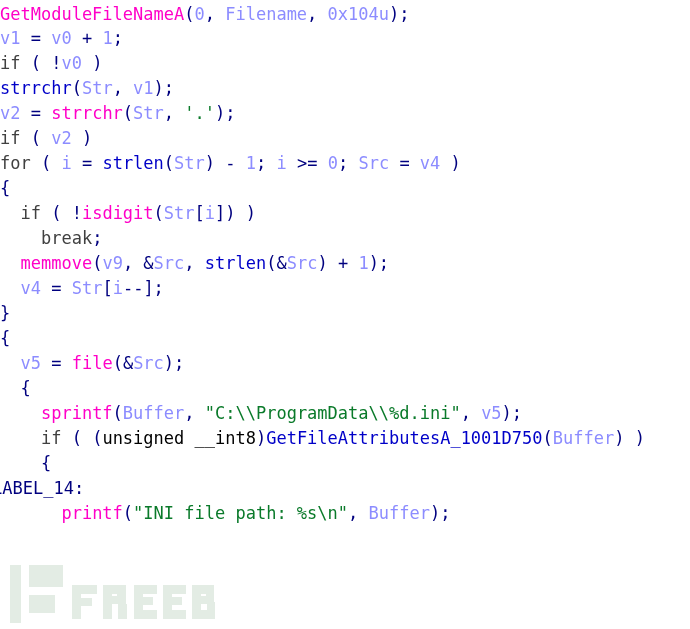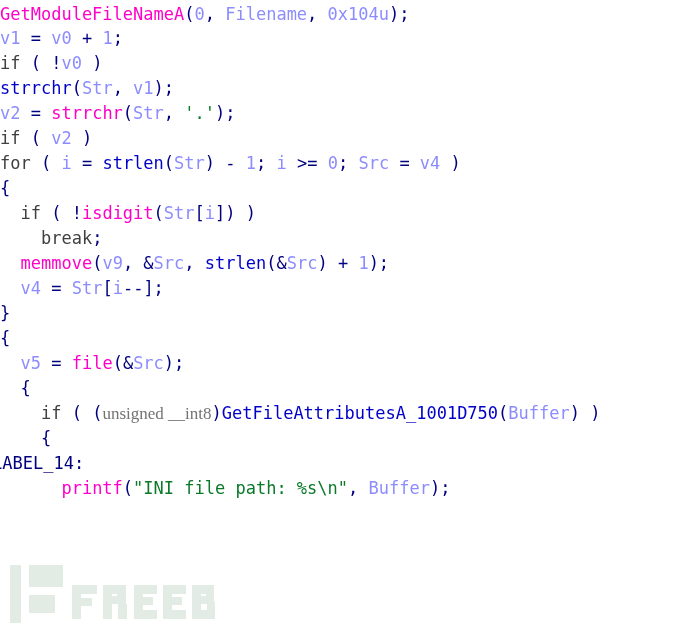--- a/index.html
+++ b/index.html
@@ -55,21 +55,21 @@
   .t-func  { color: #ff00c8; }            
   .t-lfunc { color: #0000c8; }            
   .t-var   { color: #8c8cff; }            
   .t-num   { color: #8c8cff; }            
   .t-str   { color: #0a7a2a; }            
   .t-type  { color: #8c8c8c; }            
   .t-punc  { color: #00007f; }            
   .t-label { color: #00007f; }            
   .t-plain { color: #00007f; }
 </style>
-<style>.t-kw{color:#404040;}.t-func{color:#ff00c8;}.t-lfunc{color:#0000c8;}.t-var{color:#8c8cff;}.t-num{color:#8c8cff;}.t-str{color:#0a7a2a;}.t-type{color:#737373;font-family:Liberation Serif, serif;}.t-punc{color:#00007f;}.t-label{color:#00007f;}.t-plain{color:#00007f;}body{background:#ffffff;}.code-line{font-size:17px;height:25px;line-height:25px;}</style></head>
+<style>.t-kw{color:#404040;}.t-func{color:#ff00c8;}.t-lfunc{color:#0000c8;}.t-var{color:#8c8cff;}.t-num{color:#8c8cff;}.t-str{color:#0a7a2a;}.t-type{color:#000000;}.t-punc{color:#00007f;}.t-label{color:#00007f;}.t-plain{color:#00007f;}body{background:#ffffff;}.code-line{font-size:17px;height:25px;line-height:25px;}</style></head>
 <body>
 
 <div id="watermark">
   <svg width="220" height="62" viewBox="0 0 220 62" xmlns="http://www.w3.org/2000/svg">
 
     <rect x="2" y="2" width="11" height="58" fill="#e3ece4"></rect>
     <rect x="21" y="2" width="34" height="22" fill="#e3ece4"></rect>
     <rect x="21" y="32" width="26" height="18" fill="#e3ece4"></rect>
 
     <g fill="#e3ece4">
@@ -114,17 +114,18 @@
     <div class="code-line"><span class="t-kw">for</span><span class="t-punc"> ( </span><span class="t-var">i</span><span class="t-punc"> = </span><span class="t-lfunc">strlen</span><span class="t-punc">(</span><span class="t-var">Str</span><span class="t-punc">) - </span><span class="t-num">1</span><span class="t-punc">; </span><span class="t-var">i</span><span class="t-punc"> &gt;= </span><span class="t-num">0</span><span class="t-punc">; </span><span class="t-var">Src</span><span class="t-punc"> = </span><span class="t-var">v4</span><span class="t-punc"> )</span></div>
     <div class="code-line"><span class="t-punc">{</span></div>
     <div class="code-line"><span class="t-plain">  </span><span class="t-kw">if</span><span class="t-punc"> ( !</span><span class="t-func">isdigit</span><span class="t-punc">(</span><span class="t-var">Str</span><span class="t-punc">[</span><span class="t-var">i</span><span class="t-punc">]) )</span></div>
     <div class="code-line"><span class="t-plain">    </span><span class="t-kw">break</span><span class="t-punc">;</span></div>
     <div class="code-line"><span class="t-plain">  </span><span class="t-func">memmove</span><span class="t-punc">(</span><span class="t-var">v9</span><span class="t-punc">, &amp;</span><span class="t-var">Src</span><span class="t-punc">, </span><span class="t-lfunc">strlen</span><span class="t-punc">(&amp;</span><span class="t-var">Src</span><span class="t-punc">) + </span><span class="t-num">1</span><span class="t-punc">);</span></div>
     <div class="code-line"><span class="t-plain">  </span><span class="t-var">v4</span><span class="t-punc"> = </span><span class="t-var">Str</span><span class="t-punc">[</span><span class="t-var">i</span><span class="t-punc">--];</span></div>
     <div class="code-line"><span class="t-punc">}</span></div>
     <div class="code-line"><span class="t-punc">{</span></div>
     <div class="code-line"><span class="t-plain">  </span><span class="t-var">v5</span><span class="t-punc"> = </span><span class="t-func">file</span><span class="t-punc">(&amp;</span><span class="t-var">Src</span><span class="t-punc">);</span></div>
     <div class="code-line"><span class="t-plain">  </span><span class="t-punc">{</span></div>
+    <div class="code-line"><span class="t-plain">    </span><span class="t-func">sprintf</span><span class="t-punc">(</span><span class="t-var">Buffer</span><span class="t-punc">, </span><span class="t-str">"C:\\ProgramData\\%d.ini"</span><span class="t-punc">, </span><span class="t-var">v5</span><span class="t-punc">);</span></div>
     <div class="code-line"><span class="t-plain">    </span><span class="t-kw">if</span><span class="t-punc"> ( (</span><span class="t-type">unsigned __int8</span><span class="t-punc">)</span><span class="t-lfunc">GetFileAttributesA_1001D750</span><span class="t-punc">(</span><span class="t-var">Buffer</span><span class="t-punc">) )</span></div>
     <div class="code-line"><span class="t-plain">    </span><span class="t-punc">{</span></div>
     <div class="code-line" style="margin-left: -8px;"><span class="t-label">LABEL_14:</span></div>
     <div class="code-line"><span class="t-plain">      </span><span class="t-func">printf</span><span class="t-punc">(</span><span class="t-str">"INI file path: %s\n"</span><span class="t-punc">, </span><span class="t-var">Buffer</span><span class="t-punc">);</span></div>
   </div>
 
 </body></html>

